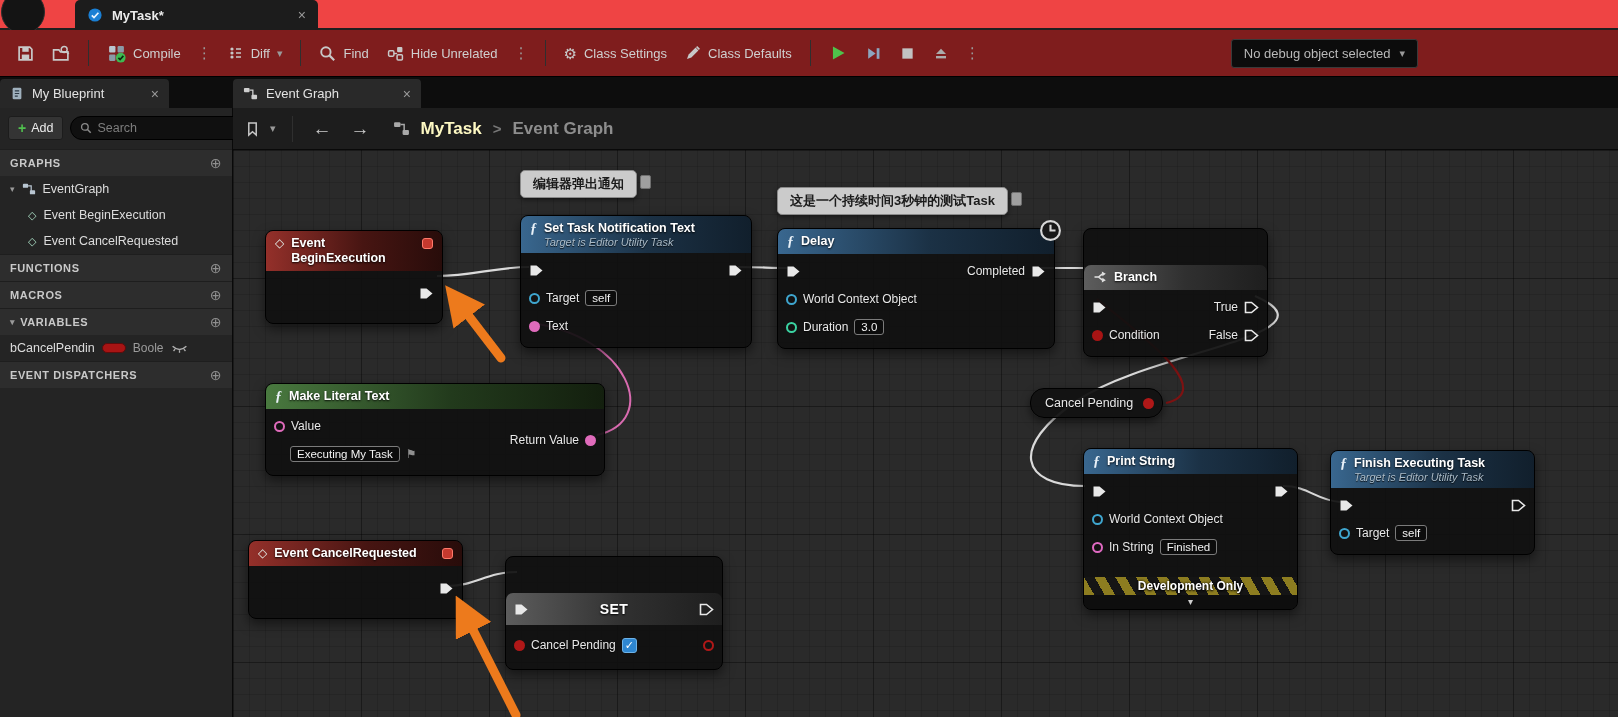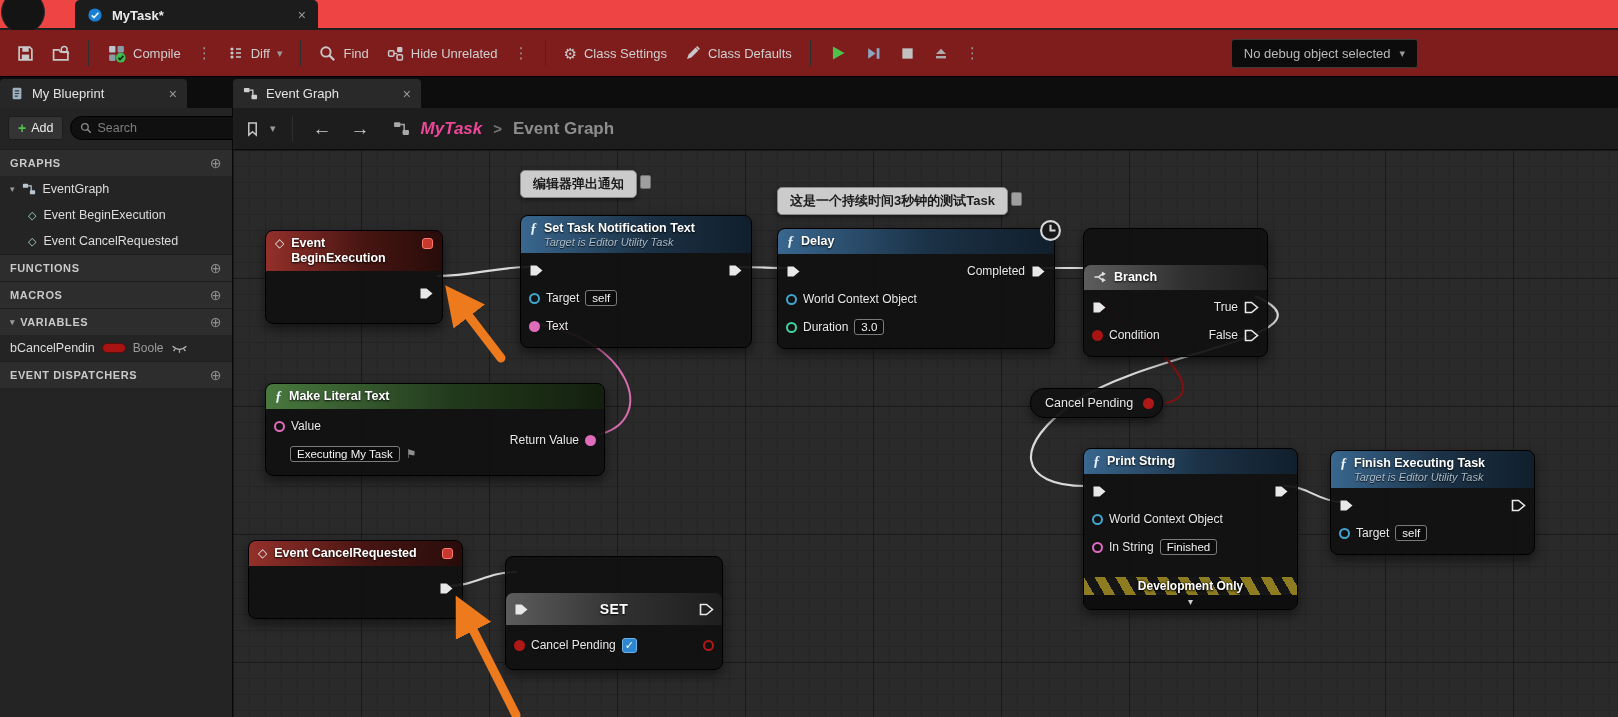--- a/index.html
+++ b/index.html
@@ -20,21 +20,21 @@
   .tb-btn svg { display:block; }
   .vsep { width:1px; height:26px; background:#2f2f2f; margin:0 5px; flex:0 0 auto; }
   .kebab { color:#9a9a9a; font-size:15px; padding:0 3px; }
   .chev { color:#9a9a9a; font-size:11px; }
   .gear-glyph { font-size:15px; color:#c8c8c8; line-height:1; }
   #debug-dd { margin-left:auto; margin-right:188px; background:#0c0c0c; border:1px solid #3a3a3a; border-radius:3px; padding:6px 12px; display:flex; gap:9px; align-items:center; font-size:13px; color:#b9b9b9; }
 
   
   #tabstrip { position:absolute; top:77px; left:0; width:100%; height:31px; background:#0d0d0d; }
   .panel-tab { position:absolute; top:2px; height:29px; display:flex; align-items:center; gap:8px; padding:0 10px; font-size:13px; color:#e3e3e3; border-radius:4px 4px 0 0; }
-  #tab-mybp { left:0; width:187px; background:#272727; }
+  #tab-mybp { left:0; width:169px; background:#272727; }
   #tab-eg { left:233px; width:188px; background:#292929; }
 
   
   #left-panel { position:absolute; left:0; top:108px; width:233px; height:609px; background:#242424; border-right:1px solid #090909; }
   .panel-toolbar { display:flex; align-items:center; gap:7px; padding:8px 8px 9px; }
   #add-btn { display:flex; align-items:center; gap:5px; background:#343434; border:1px solid #1c1c1c; border-radius:3px; height:24px; padding:0 9px; color:#ececec; font-size:12.5px; font-family:inherit; }
   #add-btn .plus { color:#51c14f; font-weight:bold; font-size:14px; }
   .searchbox { flex:1; display:flex; align-items:center; gap:5px; background:#101010; border:1px solid #000; border-radius:12px; height:24px; padding:0 9px; }
   .searchbox input { flex:1; min-width:0; background:none; border:none; outline:none; color:#cfcfcf; font-size:12.5px; font-family:inherit; }
   .searchbox input::placeholder { color:#7d7d7d; }
@@ -43,21 +43,21 @@
   .sec .scaret { font-size:9px; color:#9a9a9a; }
   .item { display:flex; align-items:center; gap:7px; height:26px; padding:0 10px; font-size:12.5px; color:#dcdcdc; }
   .item.indent { padding-left:28px; }
   .ev-diamond { color:#a9dcc3; font-size:11px; }
   .pill { width:24px; height:10px; background:#a81414; border-radius:5px; border:1px solid #5e0c0c; flex:0 0 auto; }
   .vartype { color:#9c9c9c; font-size:12px; }
 
   
   #breadcrumb-bar { position:absolute; left:233px; top:108px; width:1385px; height:42px; background:#1d1d1d; border-bottom:1px solid #090909; display:flex; align-items:center; gap:11px; padding:0 13px; }
   .nav-arrow { font-size:19px; font-weight:bold; color:#cfcfcf; padding:0 4px; }
-  .crumb-root { font-size:17px; font-weight:bold; color:#ec4899;font-style:italic; }
+  .crumb-root { font-size:17px; font-weight:bold; color:#fef9c3; }
   .crumb-sep { font-size:15px; font-weight:bold; color:#777; }
   .crumb-leaf { font-size:17px; font-weight:bold; color:#8d8d8d; }
 
   
   #graph { position:absolute; left:233px; top:150px; width:1385px; height:567px; overflow:hidden;
     background-color:#2a2a2a;
     background-image:
       linear-gradient(rgba(0,0,0,.30) 1px, transparent 1px),
       linear-gradient(90deg, rgba(0,0,0,.30) 1px, transparent 1px),
       linear-gradient(rgba(0,0,0,.12) 1px, transparent 1px),

